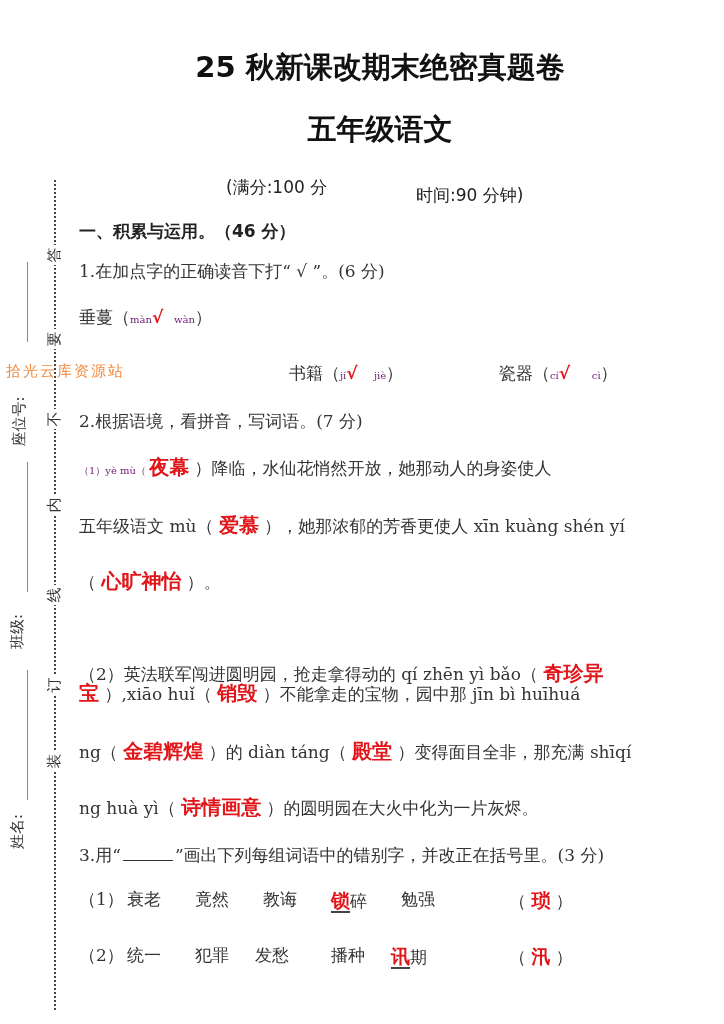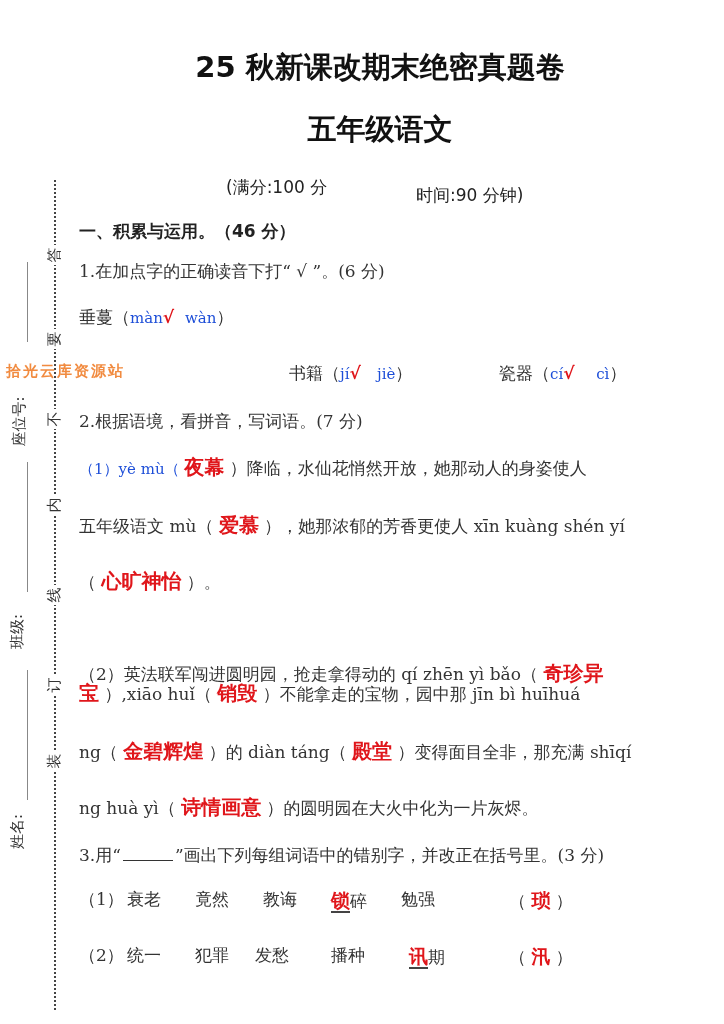--- a/index.html
+++ b/index.html
@@ -8,33 +8,33 @@
 
   .title { position: absolute; left: 0; width: 760px; text-align: center; font-family: "DejaVu Sans", "Liberation Sans", sans-serif; font-weight: bold; color: #111; }
   .title-main { top: 48px; font-size: 29px; letter-spacing: 0px; }
   .title-sub { top: 110px; font-size: 29px; }
   .meta-row { position: absolute; top: 176px; left: 226px; font-family: "DejaVu Sans", "Liberation Sans", sans-serif; font-size: 17px; color: #222; }
   .meta-row .time { position: absolute; left: 190px; top: 0; white-space: nowrap; margin-top: 8px; }
   .meta-row .score { white-space: nowrap; }
 
   .line { position: absolute; left: 79px; font-size: 17px; white-space: nowrap; color: #333; text-align: center; }
   .section-h { font-family: "DejaVu Sans", "Liberation Sans", sans-serif; font-weight: bold; font-size: 17px; color: #222; }
-  .py { font-family: "DejaVu Serif", "Liberation Serif", serif; font-size: 15px; color: #1d4ed8; }
+  .py { font-family: "DejaVu Serif", "Liberation Serif", serif; font-size: 10px; color: #701a75; }
   .ans { font-family: "DejaVu Sans", "Liberation Sans", sans-serif; color: #e0161b; font-weight: bold; font-size: 20px; }
   .check { color: #e0161b; font-weight: bold; font-family: "DejaVu Sans", sans-serif; font-size: 17px; }
   .cell { position: absolute; top: 0; white-space: nowrap; }
   .under { border-bottom: 2px solid #444; padding-bottom: 0; }
   .blank { display: inline-block; width: 50px; border-bottom: 1px solid #333; height: 14px; vertical-align: baseline; margin: 0 2px; }
 
   
   .bind-line { position: absolute; left: 54px; top: 180px; height: 830px; border-left: 2px dotted #444; }
   .bind-char { position: absolute; left: 44px; font-size: 15px; color: #333; transform: rotate(-90deg); background: #fff; line-height: 18px; width: 20px; text-align: center; }
   .field-label { position: absolute; left: 8px; font-size: 15px; color: #333; transform: rotate(-90deg); transform-origin: center; white-space: nowrap; }
   .field-rule { position: absolute; left: 27px; border-left: 1px solid #888; }
-  .watermark { position: absolute; left: 6px; top: 362px; font-family: "DejaVu Sans", sans-serif; font-weight: bold; font-size: 15px; color: #f07f2c; letter-spacing: 2px; opacity: 0.9; white-space: nowrap; z-index: 5; }
+  .watermark { position: absolute; left: 6px; top: 362px; font-family: "DejaVu Sans", sans-serif; font-weight: normal; font-size: 15px; color: #f07f2c; letter-spacing: 2px; opacity: 0.9; white-space: nowrap; z-index: 5; }
 </style>
 </head>
 <body>
 
 <div class="title title-main">25 秋新课改期末绝密真题卷</div>
 <div class="title title-sub">五年级语文</div>
 <div class="meta-row">
   <span class="score">(满分:100 分</span>
   <span class="time">时间:90 分钟)</span>
 </div>
@@ -114,15 +114,15 @@
   <span class="cell" style="left:322px">勉强</span>
   <span class="cell" style="left:430px">（ <span class="ans" style="font-size:19px">琐</span> ）</span>
 </div>
 
 <div class="line" style="top:944px;width:600px;height:26px">
   <span class="cell" style="left:0">（2）</span>
   <span class="cell" style="left:48px">统一</span>
   <span class="cell" style="left:116px">犯罪</span>
   <span class="cell" style="left:176px">发愁</span>
   <span class="cell" style="left:252px">播种</span>
-  <span class="cell" style="left:330px"><span class="ans under" style="font-size:19px">讯</span><span>期</span></span>
+  <span class="cell" style="left:312px"><span class="ans under" style="font-size:19px">讯</span><span>期</span></span>
   <span class="cell" style="left:430px">（ <span class="ans" style="font-size:19px">汛</span> ）</span>
 </div>
 
 </body></html>

